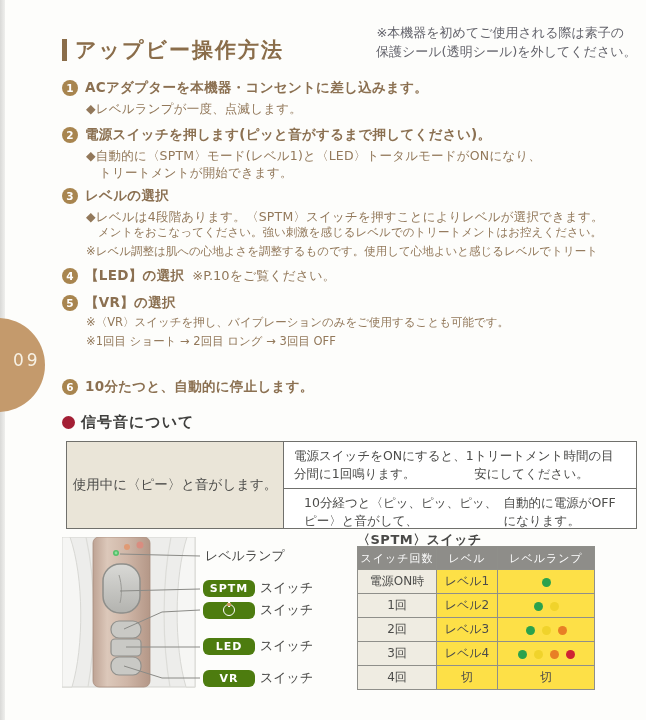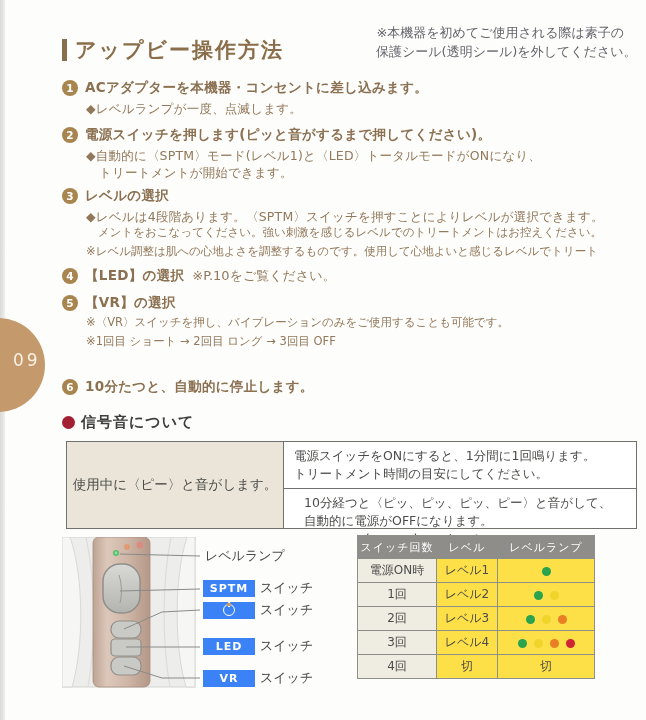--- a/index.html
+++ b/index.html
@@ -31,35 +31,35 @@
   
   .signal-head{position:absolute;left:62px;top:413px;display:flex;align-items:center;}
   .red-dot{width:13px;height:13px;border-radius:50%;background:#a31f34;margin-right:6px;}
   .signal-title{font-size:15px;font-weight:700;color:#3f3f3d;letter-spacing:1px;}
   .sig-table{position:absolute;left:66px;top:441px;width:571px;height:88px;display:flex;
     border:1px solid #70706c;background:#fff;box-sizing:border-box;}
   .sig-left{width:216px;background:#eae5d8;display:flex;align-items:center;justify-content:center;
     font-size:13.5px;color:#4b4b49;border-right:1px solid #70706c;}
   .sig-right{flex:1;display:flex;flex-direction:column;}
   .sig-cell{flex:1;padding:5px 10px;font-size:12.5px;color:#4b4b49;line-height:1.45;
-    display:flex;flex-direction:column;justify-content:center;}
+    display:flex;flex-direction:row;justify-content:center;}
   .sig-cell.bottom{border-top:1px solid #70706c;padding-left:20px;}
   
   .device-wrap{position:absolute;left:62px;top:537px;width:276px;height:163px;}
   .badge{display:inline-flex;align-items:center;justify-content:center;min-width:52px;height:17px;
-    border-radius:0;background:#3b82f6;color:#fff;font-size:11px;font-weight:700;letter-spacing:1px;
+    border-radius:6px;background:#4d7c0f;color:#fff;font-size:11px;font-weight:700;letter-spacing:1px;
     margin-right:5px;vertical-align:middle;padding:0 6px;box-sizing:border-box;}
   .lbl-row{position:absolute;display:flex;align-items:center;font-size:13px;color:#4a4a48;white-space:nowrap;}
   .power-glyph{position:relative;width:10px;height:10px;border:1.6px solid #fff;border-radius:50%;display:inline-block;}
   .power-glyph::before{content:"";position:absolute;left:50%;top:-4px;transform:translateX(-50%);
     width:1.8px;height:6px;background:#fff;}
   .power-glyph-mask{position:absolute;left:50%;top:-2px;transform:translateX(-50%);width:4px;height:3px;background:#c9975f;}
   
   .sptm-title{position:absolute;left:357px;top:531px;font-size:13px;font-weight:700;color:#4a4a48;letter-spacing:0.5px;}
-  .sptm-table{position:absolute;left:357px;top:535px;border-collapse:collapse;border-radius:14px;}
+  .sptm-table{position:absolute;left:357px;top:546px;border-collapse:collapse;border-radius:14px;}
   .sptm-table th,.sptm-table td{border:1px solid #8f8f8a;text-align:center;font-weight:400;}
   .sptm-table th{background:#8e8d89;color:#fff;font-size:11px;height:20px;letter-spacing:1px;}
   .sptm-table td{font-size:12px;color:#4c4c4a;height:21px;background:#fde047;}
   .sptm-table td.c1{background:#efece2;width:76px;}
   .sptm-table th.h1{width:76px;}
   .sptm-table th.h2{width:58px;}
   .sptm-table th.h3{width:94px;}
   .dot{display:inline-block;width:9px;height:9px;border-radius:50%;margin:0 3.5px;vertical-align:middle;}
   
   .page-num-circle{position:absolute;left:-49px;top:318px;width:94px;height:94px;border-radius:50%;

